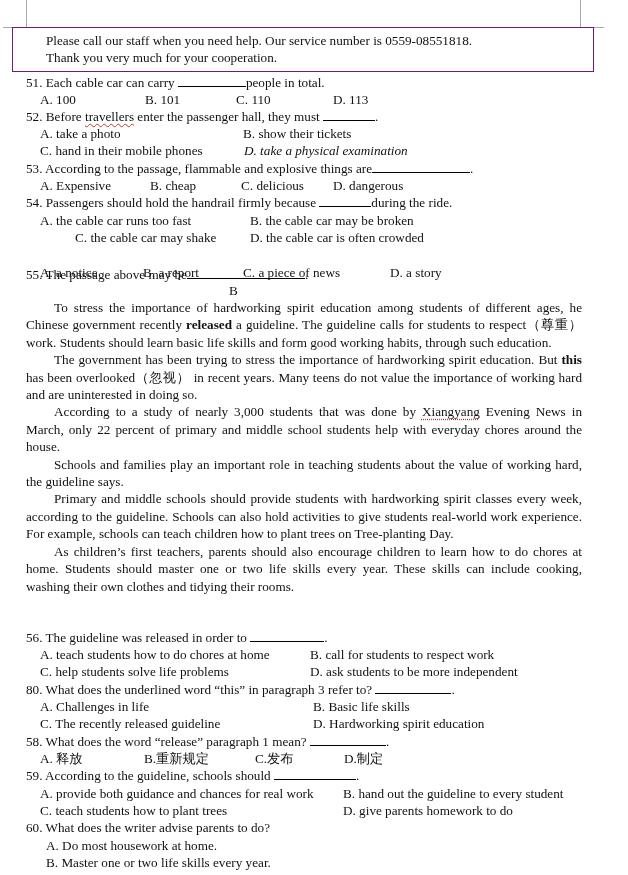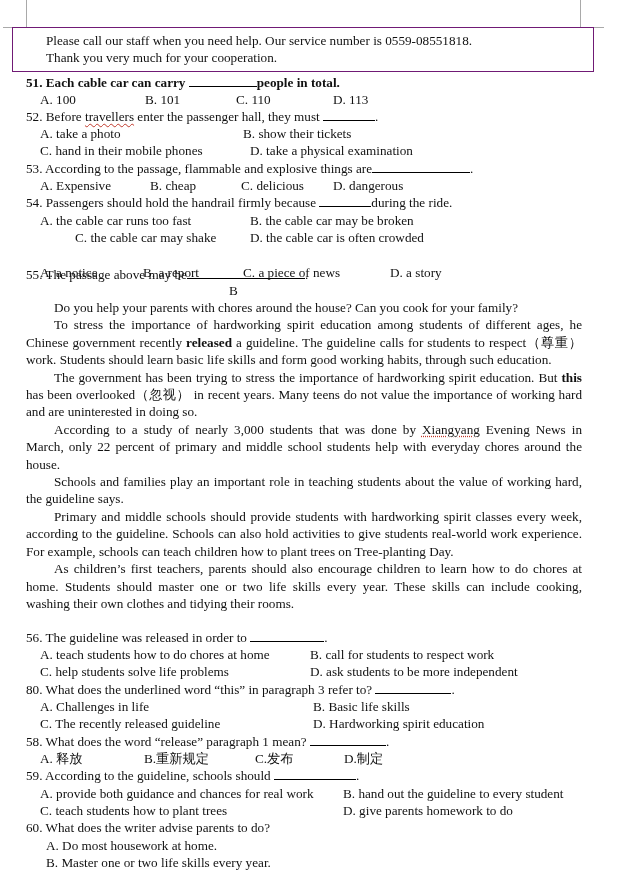--- a/index.html
+++ b/index.html
@@ -31,37 +31,37 @@
 <div class="crop" style="left:26px; top:0; width:1px; height:27px;"></div>
 <div class="crop" style="left:3px; top:27px; width:24px; height:1px;"></div>
 <div class="crop" style="left:580px; top:0; width:1px; height:27px;"></div>
 <div class="crop" style="left:580px; top:27px; width:24px; height:1px;"></div>
 
 <div class="notice-box">
   <div class="notice-line" style="top:5px;">Please call our staff when you need help. Our service number is 0559-08551818.</div>
   <div class="notice-line" style="top:22px;">Thank you very much for your cooperation.</div>
 </div>
 
-<div class="line q" style="top:74px;font-weight:bold;">
+<div class="line q" style="top:74px;">
   <span>51.</span>
   <span>Each cable car can carry </span><span class="blank" style="width:68px;"></span><span>people in total.</span>
 </div>
 <div class="opt" style="left:40px; top:91px;">A. 100</div>
 <div class="opt" style="left:145px; top:91px;">B. 101</div>
 <div class="opt" style="left:236px; top:91px;">C. 110</div>
 <div class="opt" style="left:333px; top:91px;">D. 113</div>
 
 <div class="line q" style="top:108px;">
   <span>52.</span>
   <span>Before </span><span class="squiggle">travellers</span><span> enter the passenger hall, they must </span><span class="blank" style="width:52px;"></span><span>.</span>
 </div>
 <div class="opt" style="left:40px; top:125px;">A. take a photo</div>
 <div class="opt" style="left:243px; top:125px;">B. show their tickets</div>
 <div class="opt" style="left:40px; top:142px;">C. hand in their mobile phones</div>
-<div class="opt" style="left:250px; top:142px;">D. take a physical examination</div>
+<div class="opt" style="left:244px; top:142px;font-style:italic;">D. take a physical examination</div>
 
 <div class="line q" style="top:160px;">
   <span>53.</span>
   <span>According to the passage, flammable and explosive things are</span><span class="blank" style="width:98px;"></span><span>.</span>
 </div>
 <div class="opt" style="left:40px; top:177px;">A. Expensive</div>
 <div class="opt" style="left:150px; top:177px;">B. cheap</div>
 <div class="opt" style="left:241px; top:177px;">C. delicious</div>
 <div class="opt" style="left:333px; top:177px;">D. dangerous</div>
 
@@ -79,21 +79,20 @@
   <span>The passage above may be</span><span class="blank" style="width:118px;"></span><span>.</span>
 </div>
 <div class="opt" style="left:40px; top:264px;">A. a notice</div>
 <div class="opt" style="left:143px; top:264px;">B. a report</div>
 <div class="opt" style="left:243px; top:264px;">C. a piece of news</div>
 <div class="opt" style="left:390px; top:264px;">D. a story</div>
 
 <div class="center-b">B</div>
 
 <div class="para" style="top:299px;">
-  <p>Do you help your parents with chores around the house? Can you cook for your family?</p>
   <p><span>To stress the importance of hardworking spirit education among students of different ages, he Chinese government recently </span><b>released</b><span> a guideline. The guideline calls for students to respect（尊重） work. Students should learn basic life skills and form good working habits, through such education.</span></p>
   <p><span>The government has been trying to stress the importance of hardworking spirit education. But </span><b>this</b><span> has been overlooked（忽视） in recent years. Many teens do not value the importance of working hard and are uninterested in doing so.</span></p>
   <p><span>According to a study of nearly 3,000 students that was done by </span><span class="dotted">Xiangyang</span><span> Evening News in March, only 22 percent of primary and middle school students help with everyday chores around the house.</span></p>
   <p>Schools and families play an important role in teaching students about the value of working hard, the guideline says.</p>
   <p>Primary and middle schools should provide students with hardworking spirit classes every week, according to the guideline. Schools can also hold activities to give students real-world work experience. For example, schools can teach children how to plant trees on Tree-planting Day.</p>
   <p>As children’s first teachers, parents should also encourage children to learn how to do chores at home. Students should master one or two life skills every year. These skills can include cooking, washing their own clothes and tidying their rooms.</p>
 </div>
 
 <div class="line q" style="top:629px;">
   <span>56.</span>

